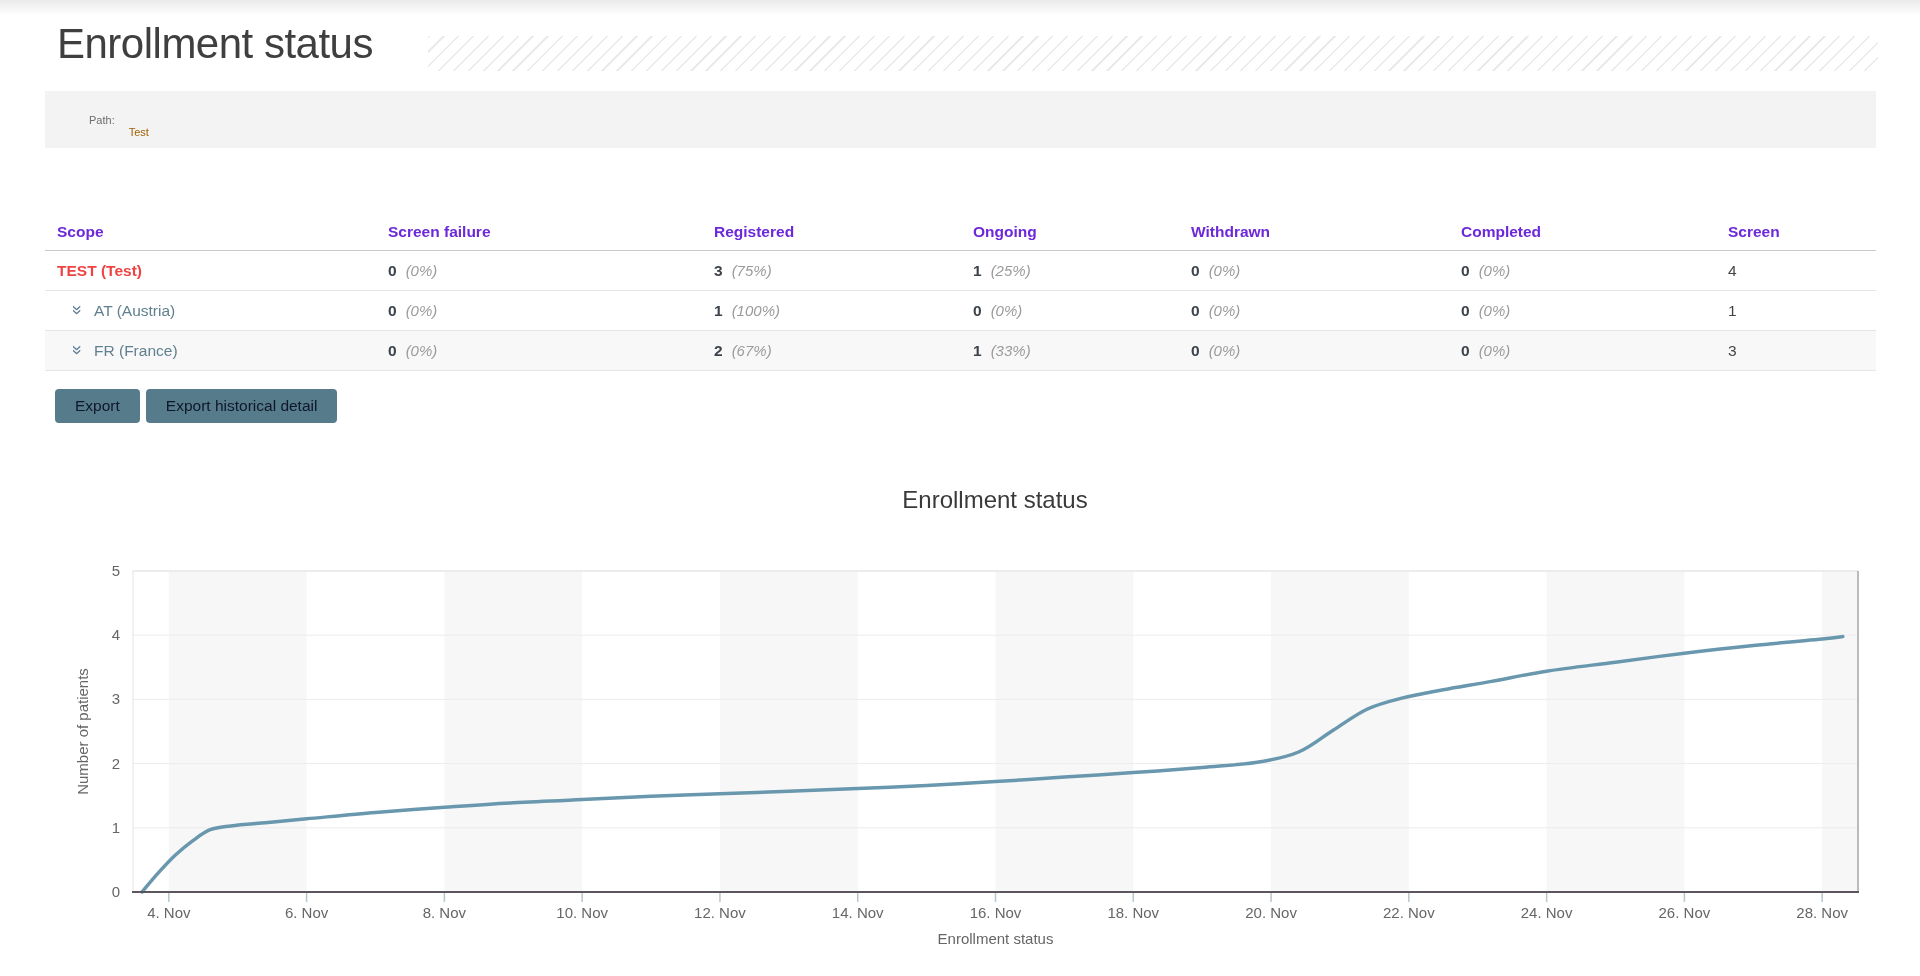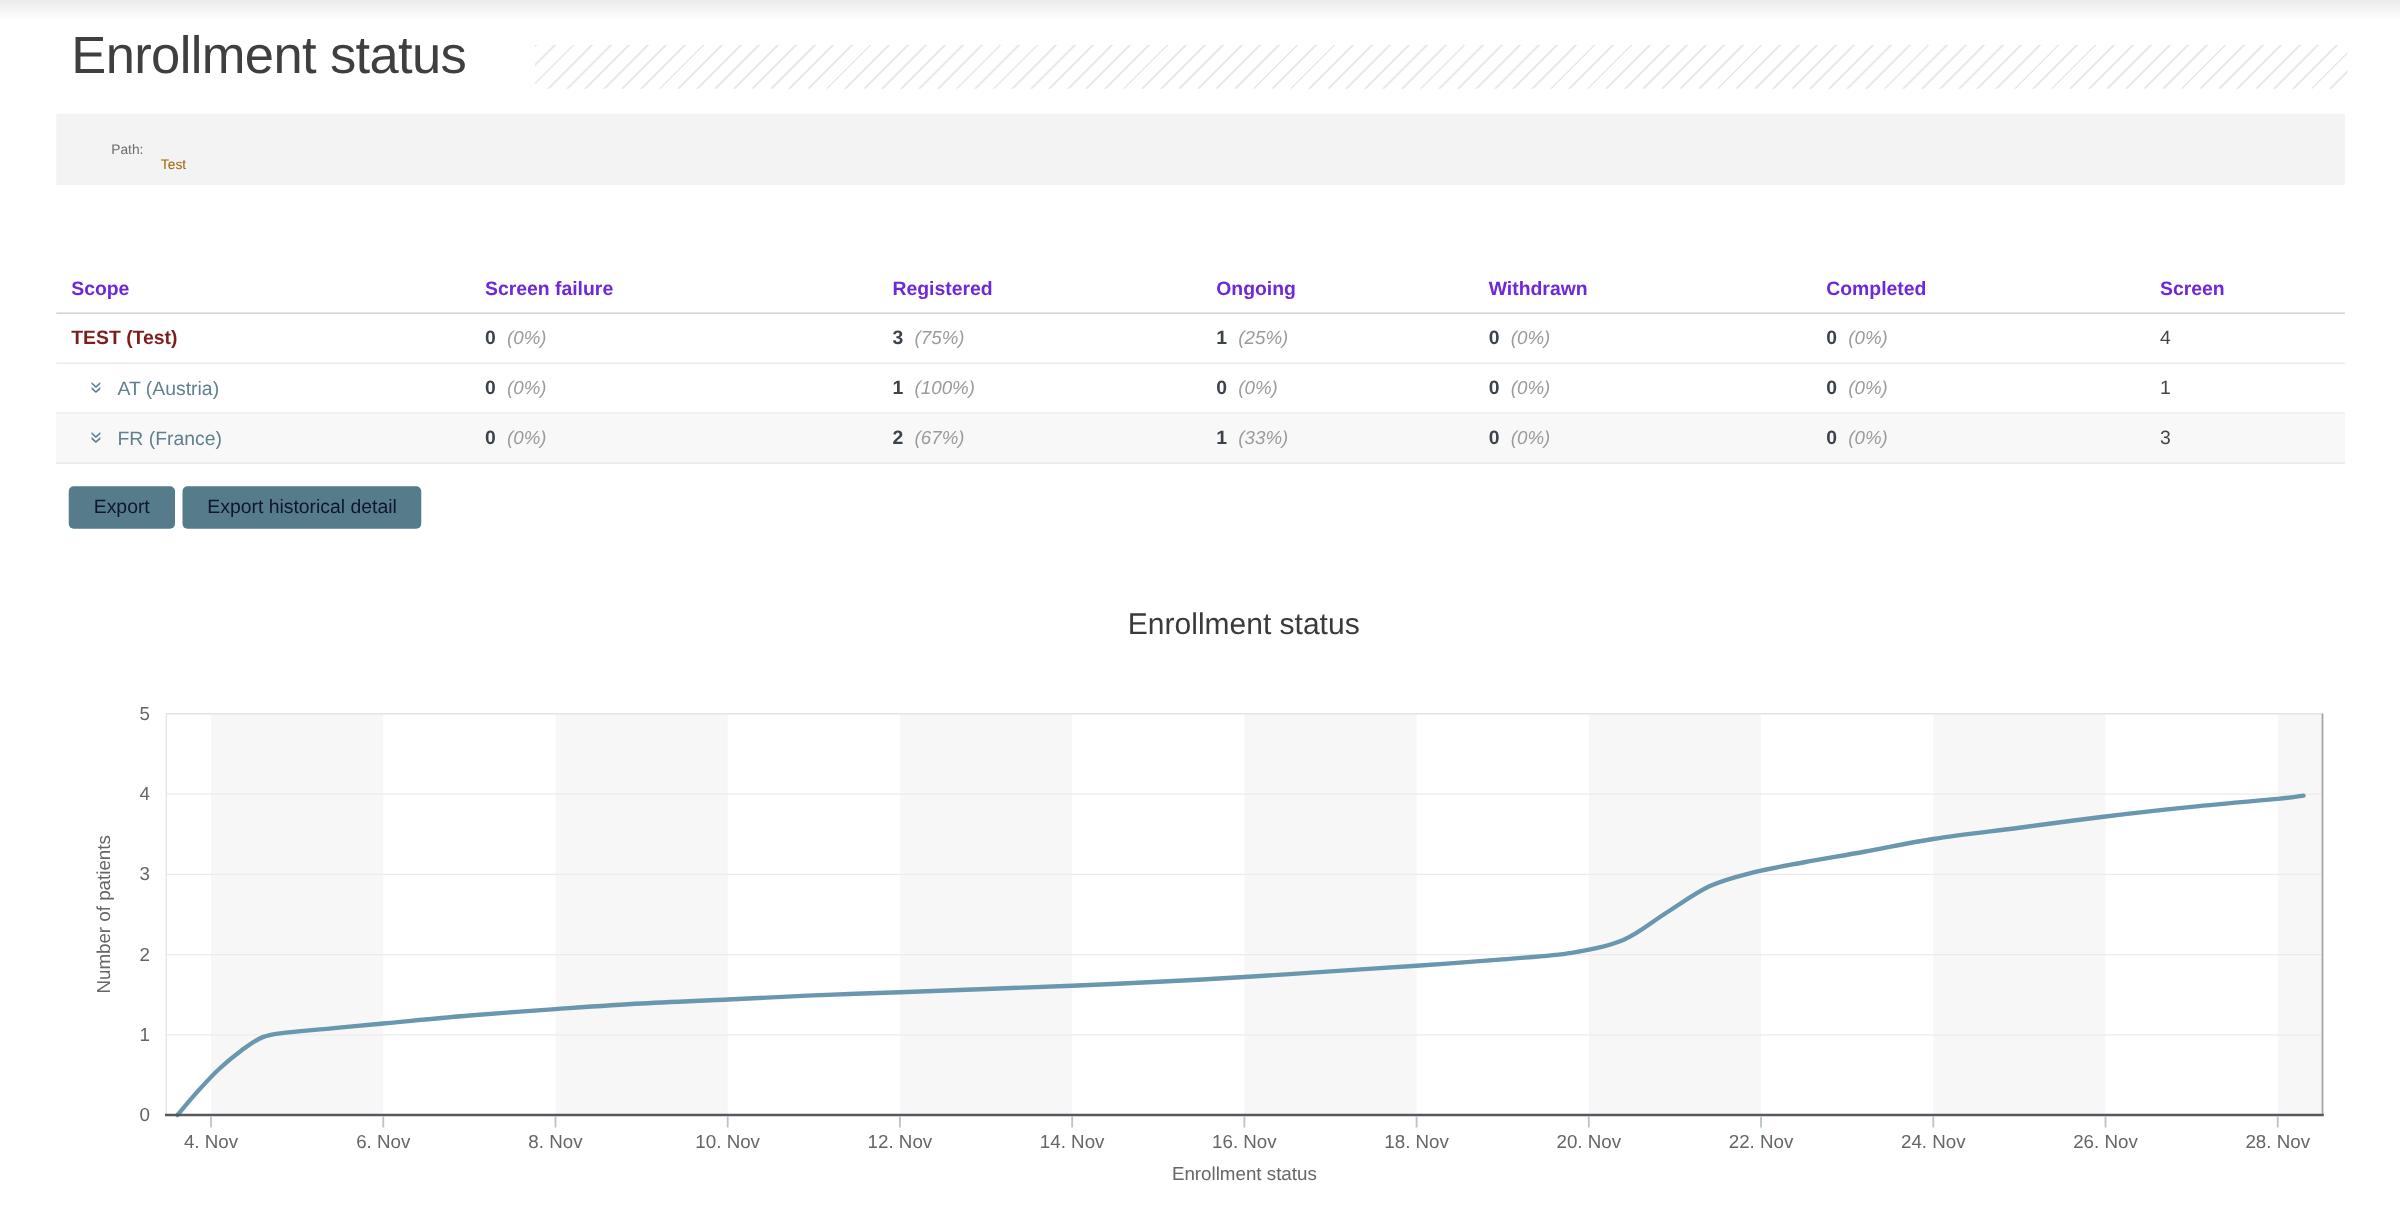--- a/index.html
+++ b/index.html
@@ -30,21 +30,21 @@
   
   .enroll-table{position:absolute;left:45px;top:214px;width:1831px;font-size:15.5px;}
   .t-row{
     display:grid;box-sizing:border-box;
     grid-template-columns:331px 326px 259px 218px 270px 267px 1fr;
     padding-left:12px;align-items:center;
   }
   .t-head{height:37px;border-bottom:1px solid #c9c9c9;color:#6d28d9;font-weight:bold;}
   .t-data{height:40px;border-bottom:1px solid #e6e6e6;}
   .t-data.striped{background:#f8f8f8;}
-  .scope-bold{font-weight:bold;color:#7f1d1d;}
+  .scope-bold{font-weight:bold;color:#ef4444;}
   .scope-link{color:#60808f;cursor:pointer;text-decoration:none;text-align:center;}
   .chev{
     display:inline-block;margin-left:16px;margin-right:11px;
     transform:rotate(90deg);font-size:18px;line-height:1;color:#5b7d91;
   }
   .num{font-weight:bold;color:#3c434b;}
   .pct{font-style:italic;color:#9b9b9b;margin-left:9px;font-size:15px;}
   .total{color:#444;}
   
   .btn-row{position:absolute;left:55px;top:389px;display:flex;gap:6px;}

